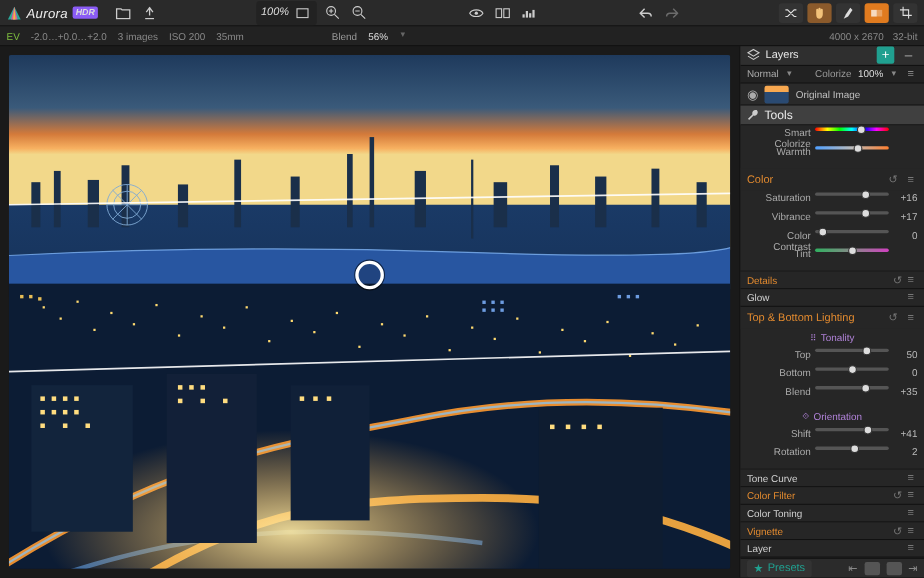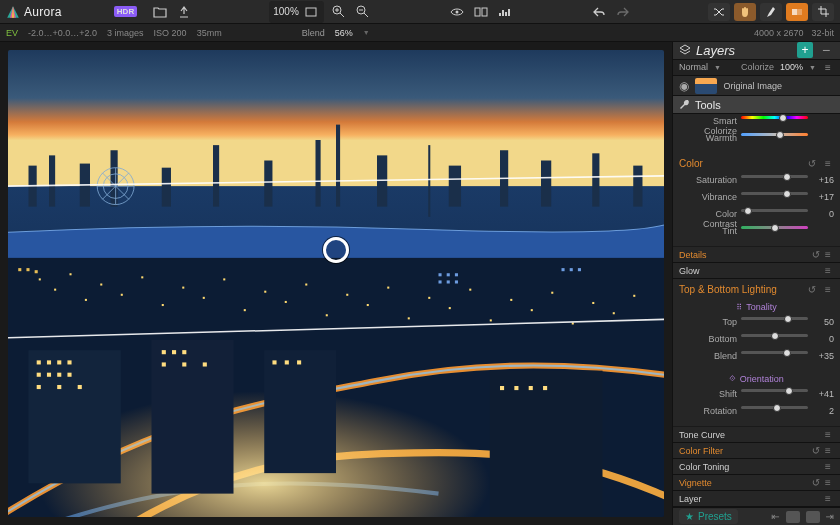--- a/index.html
+++ b/index.html
@@ -1,24 +1,24 @@
 <!DOCTYPE html>
 <html><head>
 <meta charset="utf-8">
 <style>
   * { box-sizing: border-box; margin: 0; padding: 0; }
   html, body { width: 840px; height: 525px; overflow: hidden; }
   body { background: #1a1a1a; font-family: "Helvetica Neue", Arial, sans-serif; font-size: 10px; color: #c0c0c0; }
 
   
-  .topbar { display: flex; align-items: center; height: 24px; background: #2a2a2a; border-bottom: 1px solid #111; padding: 0 6px; gap: 6px; }
+  .topbar { display: flex; align-items: center; height: 24px; background: #2a2a2a; border-bottom: 1px solid #111; padding: 0 6px; gap: 6px; font-style: italic; }
   .brand { display: flex; align-items: center; gap: 4px; padding-right: 8px; }
   .brand-logo { width: 14px; height: 14px; }
   .brand-name { font-size: 12px; font-weight: 300; color: #eee; letter-spacing: .3px; }
-  .brand-tag { font-size: 8px; background: #8b5cf6; color: #ddd; padding: 1px 3px; border-radius: 2px; font-weight: 600; margin-left: 48px; }
+  .brand-tag { font-size: 8px; background: #8b5cf6; color: #ddd; padding: 1px 3px; border-radius: 2px; font-weight: 600; }
   .seg { display: flex; align-items: center; gap: 3px; background: #222; padding: 2px 4px; border-radius: 3px; }
   .zoom-val { font-size: 10px; color: #ddd; }
   .icon-btn { width: 18px; height: 18px; display: flex; align-items: center; justify-content: center; border-radius: 3px; color: #ccc; }
   .tool-row-right { display:flex; gap:4px; align-items:center; }
   .tool-pill { width: 22px; height: 18px; display:flex; align-items:center; justify-content:center; border-radius:3px; background:#333; }
   .tool-pill.orange { background:#e07b1f; }
   .tool-pill.hand { background:#8b5a2b; }
   .flex-spacer { flex: 1; }
 
   
@@ -29,21 +29,21 @@
   
   .main { display:flex; height: calc(100% - 42px); }
   .canvas-wrap { flex:1; background:#1a1a1a; position:relative; display:flex; align-items:center; justify-content:center; padding:8px; }
   .canvas { width:100%; height:100%; border-radius:2px; overflow:hidden; position:relative; }
   .photo { width:100%; height:100%; }
   .picker-circle { position:absolute; width:26px; height:26px; border:3px solid #fff; border-radius:50%; background:rgba(0,0,0,.2); box-shadow:0 0 0 1px rgba(0,0,0,.6); }
 
   
   .panel { width:168px; background:#262626; border-left:1px solid #111; display:flex; flex-direction:column; overflow:hidden; font-size:9px; }
   .panel-head { display:flex; align-items:center; gap:5px; height:22px; background:#2f2f2f; padding:0 6px; border-bottom:1px solid #111; }
-  .panel-title { flex:1; font-size:13px; color:#e8e8e8;font-style:italic; }
+  .panel-title { flex:1; font-size:10px; color:#e8e8e8; }
   .plus-btn { width:16px; height:16px; background:#20a090; color:#fff; display:flex; align-items:center; justify-content:center; font-size:12px; border-radius:2px; }
   .minus-btn { width:16px; height:16px; color:#999; display:flex; align-items:center; justify-content:center; font-size:14px; }
 
   .blend-row { display:flex; align-items:center; height:20px; padding:0 6px; gap:6px; background:#222; border-bottom:1px solid #111; }
   .blend-mode { color:#aaa; font-size:9px; }
   .chev { font-size:7px; color:#888; }
   .opacity-lab { color:#999; font-size:9px; }
   .opacity-val { color:#ddd; font-size:9px; }
   .tiny-ic { width:12px; height:12px; display:flex; align-items:center; justify-content:center; color:#888; font-size:10px; }
 

